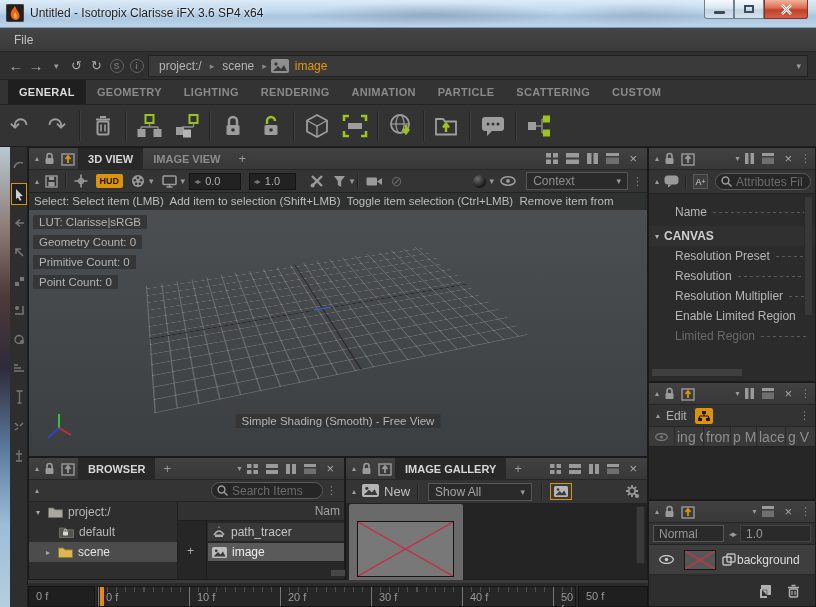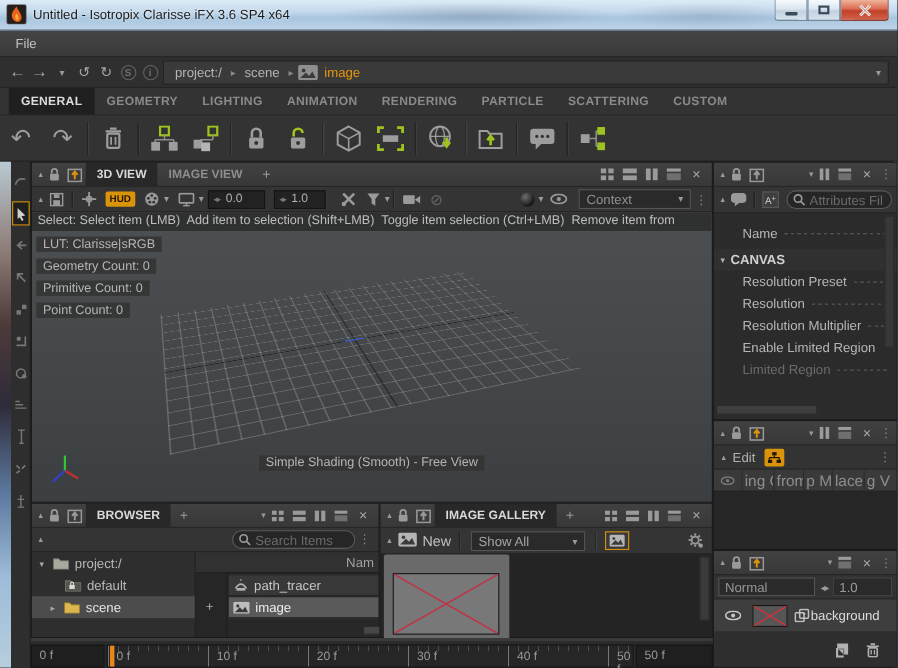--- a/index.html
+++ b/index.html
@@ -124,21 +124,21 @@
   .editrow { height:22px; background:#333; border-bottom:1px solid #252525; display:flex; align-items:center; padding:0 5px; }
   .editrow .lbl { font-size:12px; color:#b0b0b0; margin:0 8px 0 4px; }
   .hier-btn { width:18px; height:16px; background:#d9940a; border-radius:2px; display:flex; align-items:center; justify-content:center; }
   .colhead { height:20px; background:#3a3a3a; border-bottom:1px solid #222; display:flex; align-items:center; }
   .colcell { font-size:14px; color:#8e8e8e; border-left:1px solid #2a2a2a; padding:0 2px; height:100%; display:flex; align-items:center; white-space:nowrap; overflow:hidden; }
   .editbody { position:absolute; left:0; top:64px; right:0; bottom:0; background:#262626; }
 
   
   .layerpanel { left:648px; top:500px; width:168px; height:107px; }
   .blendrow { height:22px; background:#333; border-bottom:1px solid #232323; display:flex; align-items:center; padding:0 4px; }
-  .blenddrop { width:88px; height:17px; background:#2a2a2a; border:1px solid #555; display:flex; align-items:center; padding:0 5px; }
+  .blenddrop { width:71px; height:17px; background:#2a2a2a; border:1px solid #555; display:flex; align-items:center; padding:0 5px; }
   .blenddrop .lbl { font-size:12px; color:#979797; }
   .opacity { height:17px; display:flex; align-items:center; background:#2a2a2a; border:1px solid #444; padding:0 5px; margin-left:4px; flex:1; }
   .layeritem { height:30px; background:#3e3e3e; border-bottom:1px solid #2a2a2a; display:flex; align-items:center; padding:0 6px; }
   .swatch { width:32px; height:20px; background:#565656; border:1px solid #181818; margin:0 6px; position:relative; }
   .layer-label { font-size:12px; color:#dcdcdc; margin-left:0; }
   .layerfoot { position:absolute; left:0; bottom:0; width:100%; height:30px; background:#2e2e2e; display:flex; align-items:center; justify-content:flex-end; padding:0 8px; }
   .layerfoot .ph-ic { margin:0 7px; }
 
   
   .browser { left:28px; top:457px; width:317px; height:123px; }
@@ -237,22 +237,22 @@
       </svg>
     <span class="bc-current">image</span>
     <span class="bc-caret">▾</span>
   </div>
 </div>
 
 <div class="abs ribbon">
   <span class="rtab active">GENERAL</span>
   <span class="rtab">GEOMETRY</span>
   <span class="rtab">LIGHTING</span>
+  <span class="rtab">RENDERING</span>
   <span class="rtab">ANIMATION</span>
-  <span class="rtab">RENDERING</span>
   <span class="rtab">PARTICLE</span>
   <span class="rtab">SCATTERING</span>
   <span class="rtab">CUSTOM</span>
 </div>
 
 <div class="abs toolbar">
   <div class="tbtn">
       <span class="uglyph">↶</span>
     </div>
   <div class="tbtn">

